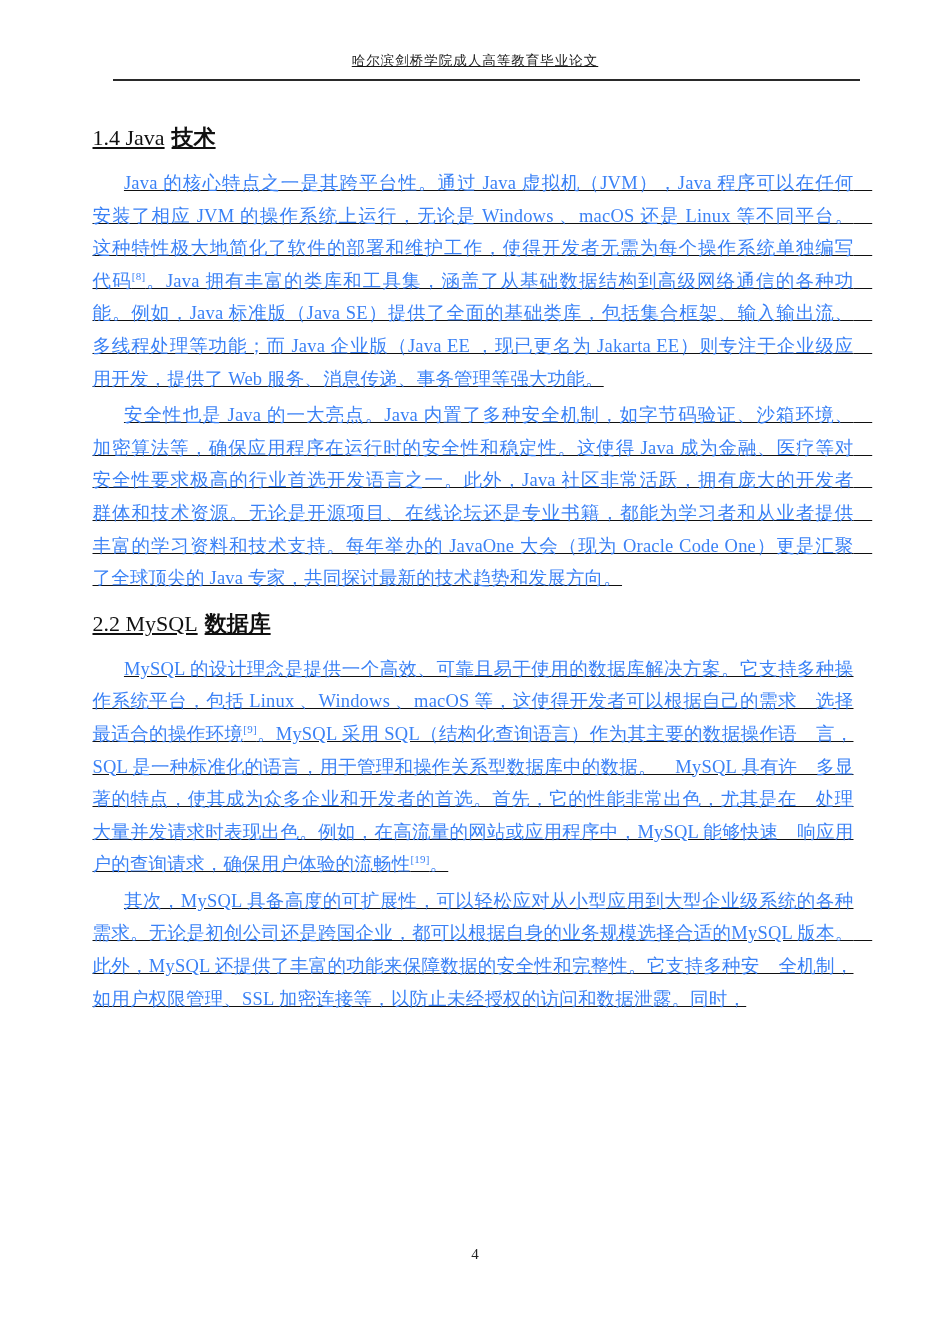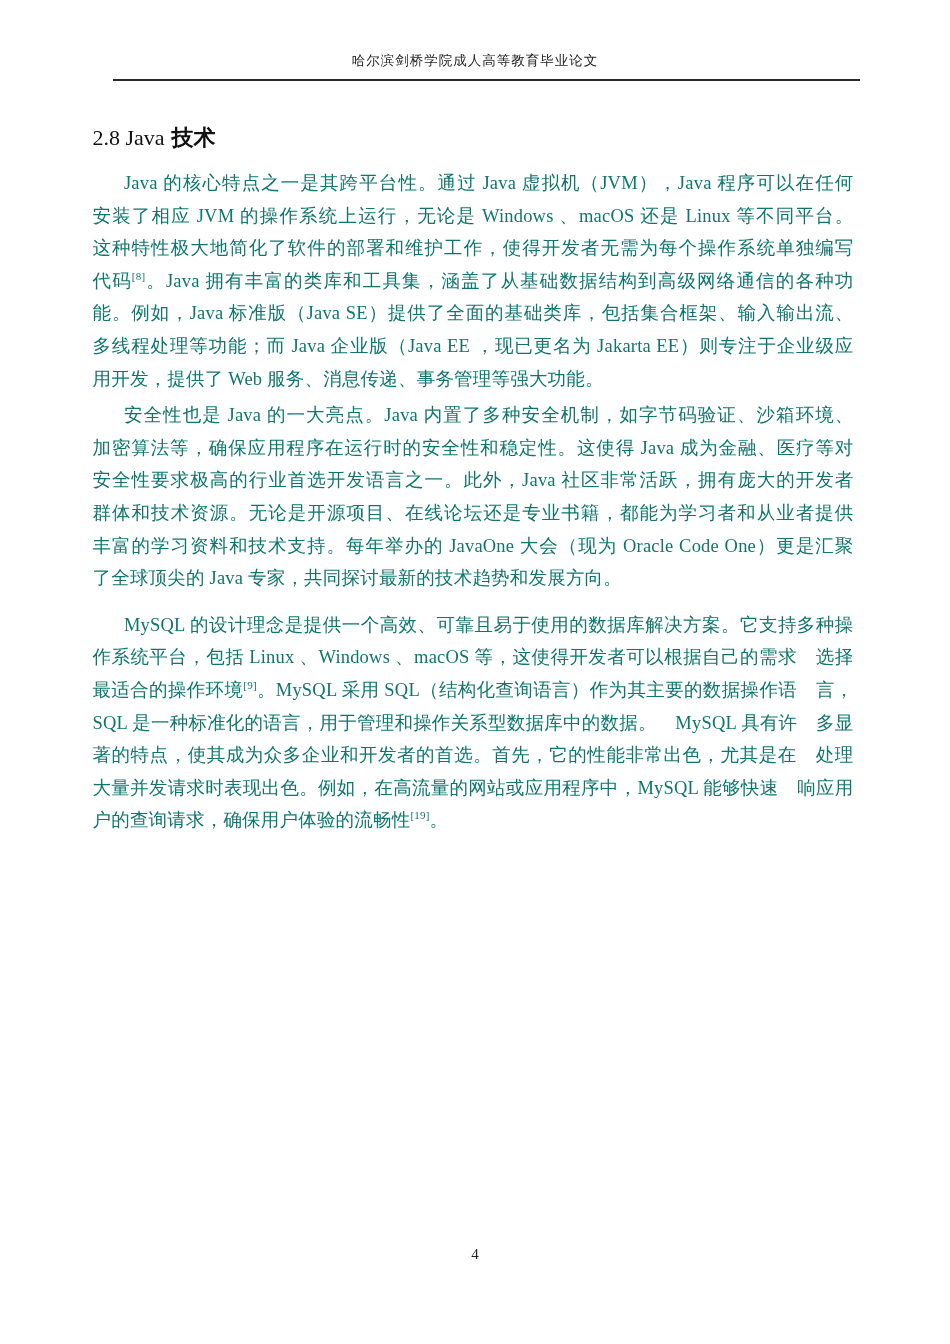--- a/index.html
+++ b/index.html
@@ -9,20 +9,21 @@
   }
   .page {
     position: relative;
     width: 950px;
     height: 1344px;
     margin: 0 auto;
     background: #ffffff;
     color: #111111;
     overflow: hidden;
     font-family: "Liberation Serif", "DejaVu Serif", serif;
+    text-decoration: underline;
   }
   .content-col {
     width: 765px;
     margin: 0 auto;
   }
   
   .running-header {
     margin-top: 52px;
     text-align: center;
     font-size: 13.5px;
@@ -67,21 +68,21 @@
   .section-heading.second { margin-top: 14px; }
   
   .body-block { margin-top: 14px; }
   .para {
     margin: 0 4px 4px 0;
     font-size: 18.5px;
     line-height: 32.6px;
     text-align: justify;
     text-indent: 1.7em;
     letter-spacing: 0.2px;
-    color: #0f766e;
+    color: #3b82f6;
   }
   .para sup {
     font-size: 11px;
     line-height: 0;
     vertical-align: super;
   }
   
   .page-footer {
     position: absolute;
     top: 1246px;
@@ -97,30 +98,34 @@
 
 <div class="page">
 
   <div class="content-col">
 
     <div class="running-header">哈尔滨剑桥学院成人高等教育毕业论文</div>
     <div class="header-rule"></div>
 
 
     <h2 class="section-heading">
-      <span class="latin">2.8 Java</span><span class="cn">技术</span>
+      <span class="latin">1.4 Java</span><span class="cn">技术</span>
     </h2>
 
     <div class="body-block">
       <p class="para">Java 的核心特点之一是其跨平台性。通过 Java 虚拟机（JVM），Java 程序可以在任何　安装了相应 JVM 的操作系统上运行，无论是 Windows 、macOS 还是 Linux 等不同平台。　这种特性极大地简化了软件的部署和维护工作，使得开发者无需为每个操作系统单独编写　代码<sup>[8]</sup>。Java 拥有丰富的类库和工具集，涵盖了从基础数据结构到高级网络通信的各种功　能。例如，Java 标准版（Java SE）提供了全面的基础类库，包括集合框架、输入输出流、　多线程处理等功能；而 Java 企业版（Java EE ，现已更名为 Jakarta EE）则专注于企业级应　用开发，提供了 Web 服务、消息传递、事务管理等强大功能。</p>
       <p class="para">安全性也是 Java 的一大亮点。Java 内置了多种安全机制，如字节码验证、沙箱环境、　加密算法等，确保应用程序在运行时的安全性和稳定性。这使得 Java 成为金融、医疗等对　安全性要求极高的行业首选开发语言之一。此外，Java 社区非常活跃，拥有庞大的开发者　群体和技术资源。无论是开源项目、在线论坛还是专业书籍，都能为学习者和从业者提供　丰富的学习资料和技术支持。每年举办的 JavaOne 大会（现为 Oracle Code One）更是汇聚　了全球顶尖的 Java 专家，共同探讨最新的技术趋势和发展方向。</p>
     </div>
 
+    <h2 class="section-heading second">
+      <span class="latin">2.2 MySQL</span><span class="cn">数据库</span>
+    </h2>
 
     <div class="body-block">
       <p class="para">MySQL 的设计理念是提供一个高效、可靠且易于使用的数据库解决方案。它支持多种操作系统平台，包括 Linux 、Windows 、macOS 等，这使得开发者可以根据自己的需求　选择最适合的操作环境<sup>[9]</sup>。MySQL 采用 SQL（结构化查询语言）作为其主要的数据操作语　言，SQL 是一种标准化的语言，用于管理和操作关系型数据库中的数据。　MySQL 具有许　多显著的特点，使其成为众多企业和开发者的首选。首先，它的性能非常出色，尤其是在　处理大量并发请求时表现出色。例如，在高流量的网站或应用程序中，MySQL 能够快速　响应用户的查询请求，确保用户体验的流畅性<sup>[19]</sup>。</p>
+      <p class="para">其次，MySQL 具备高度的可扩展性，可以轻松应对从小型应用到大型企业级系统的各种需求。无论是初创公司还是跨国企业，都可以根据自身的业务规模选择合适的MySQL 版本。　此外，MySQL 还提供了丰富的功能来保障数据的安全性和完整性。它支持多种安　全机制，如用户权限管理、SSL 加密连接等，以防止未经授权的访问和数据泄露。同时，</p>
     </div>
 
   </div>
 
   <div class="page-footer">4</div>
 
 </div>
 
 </body></html>

